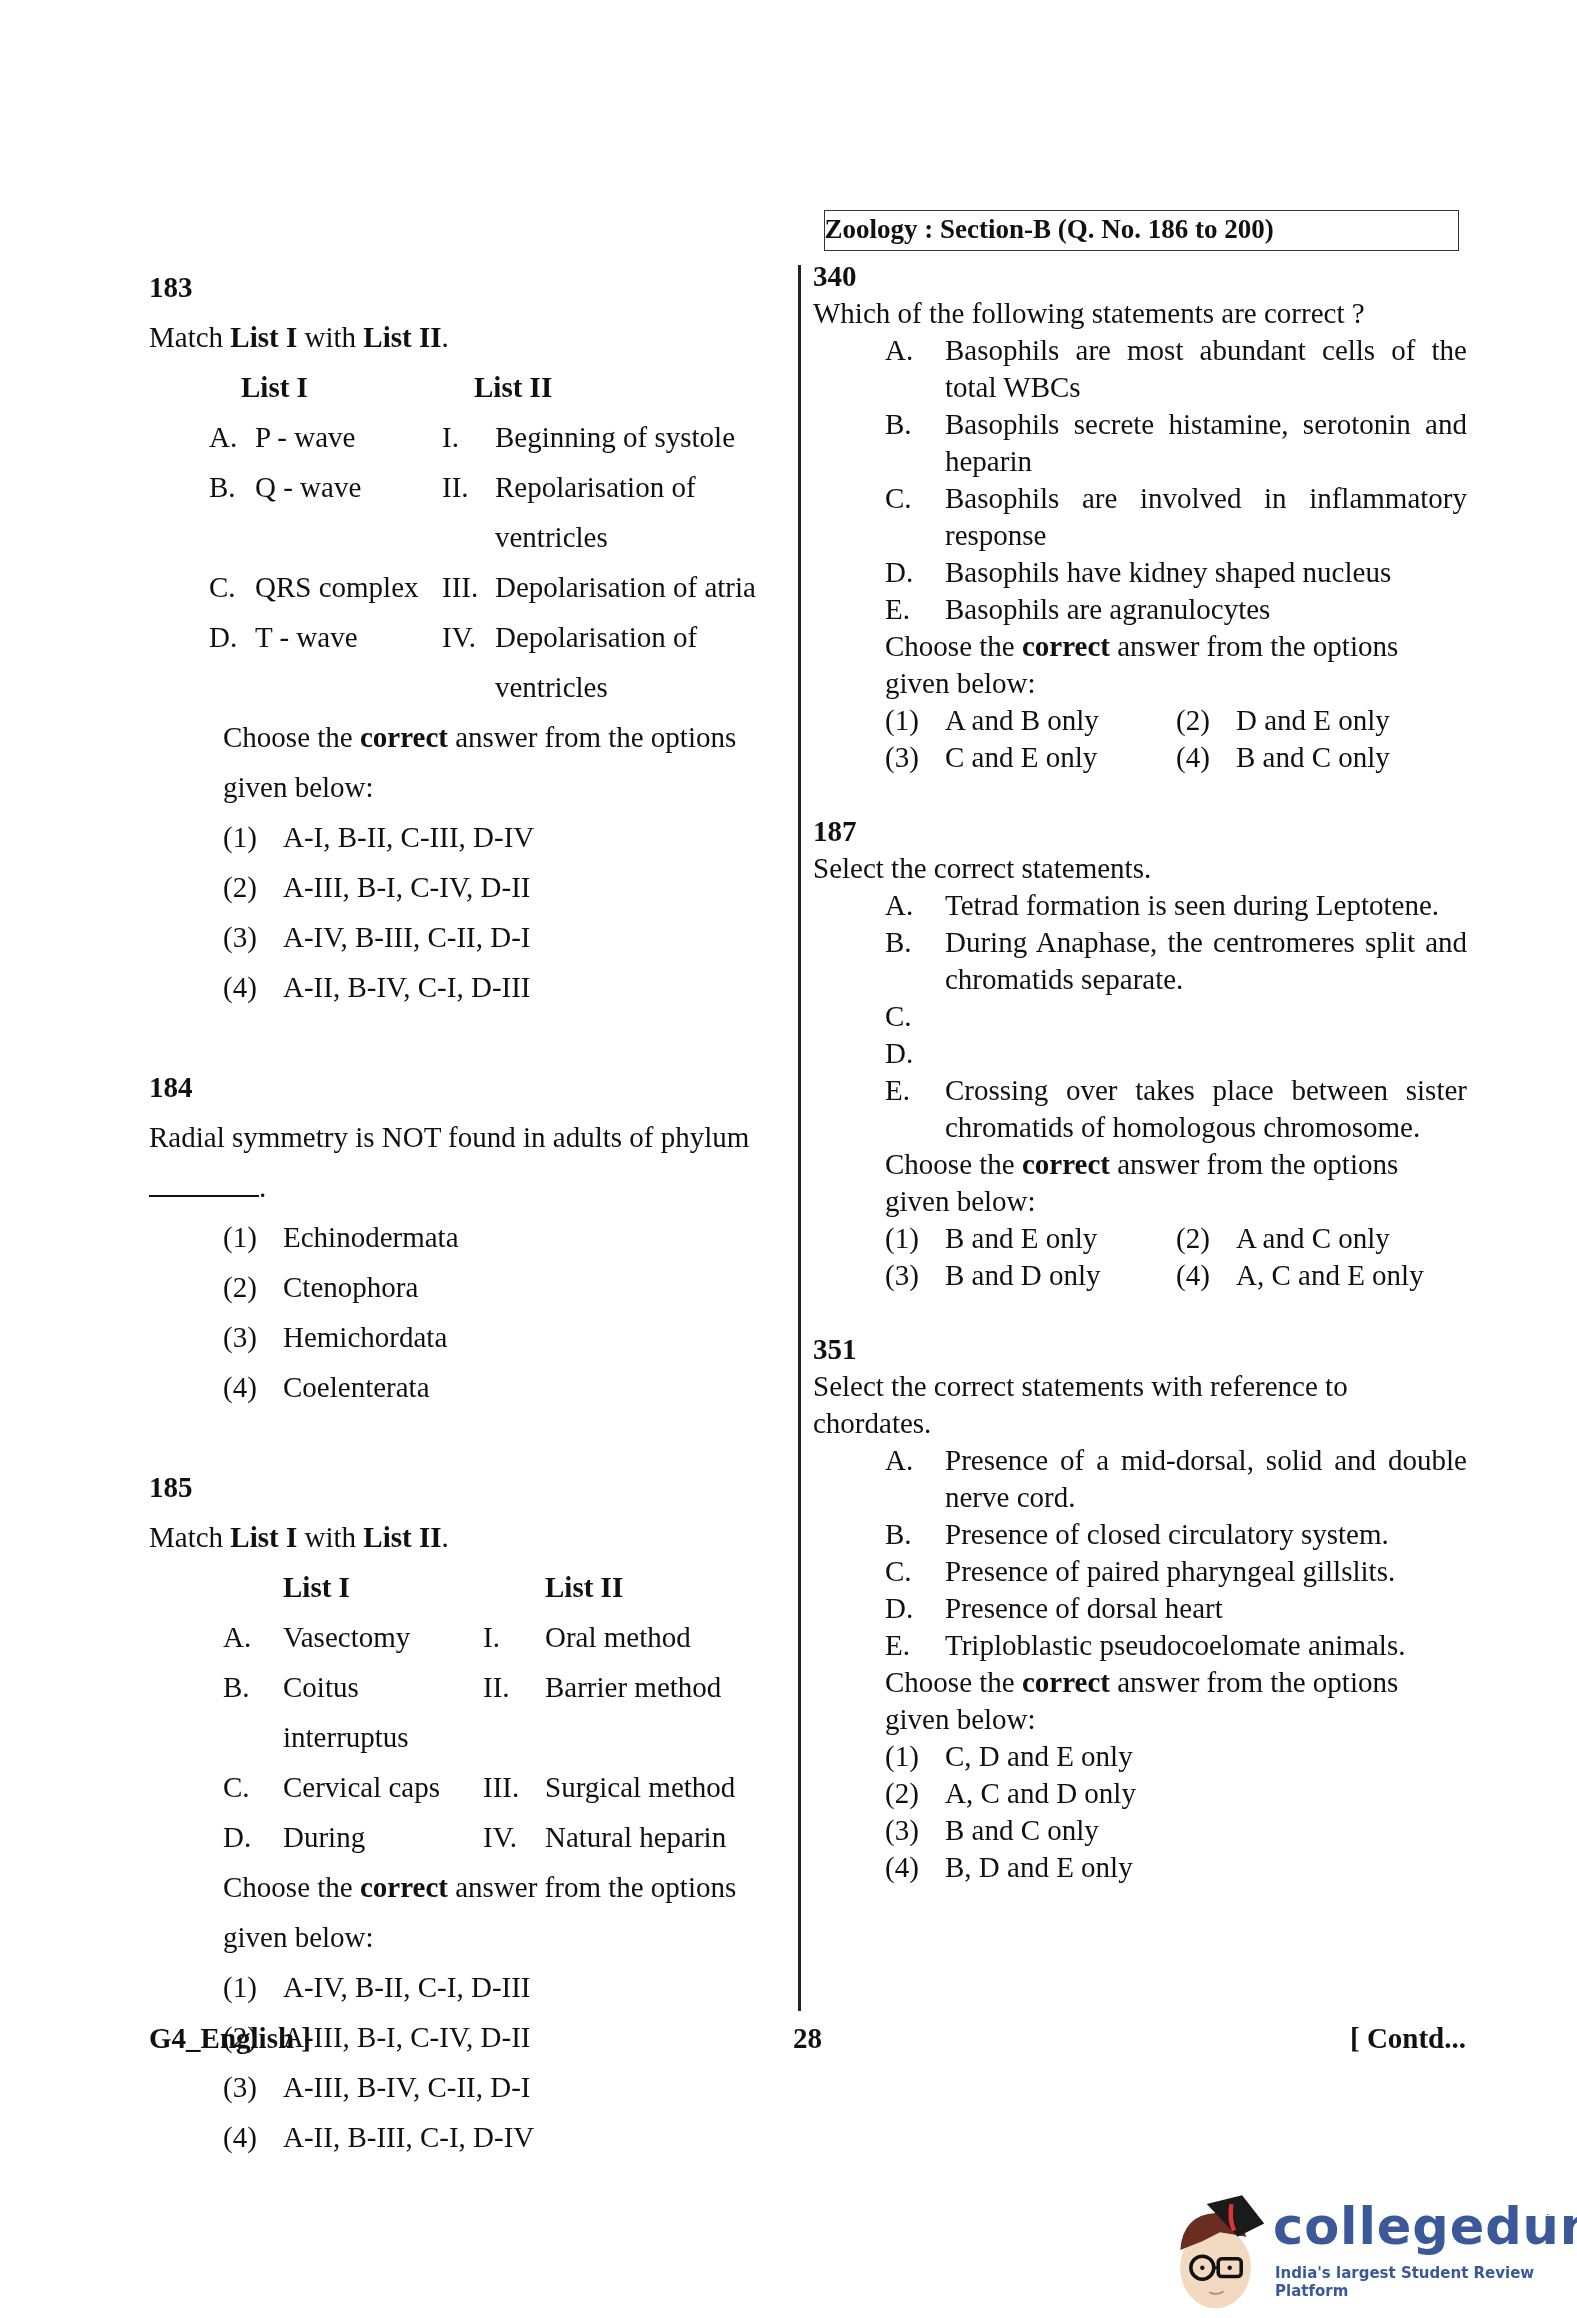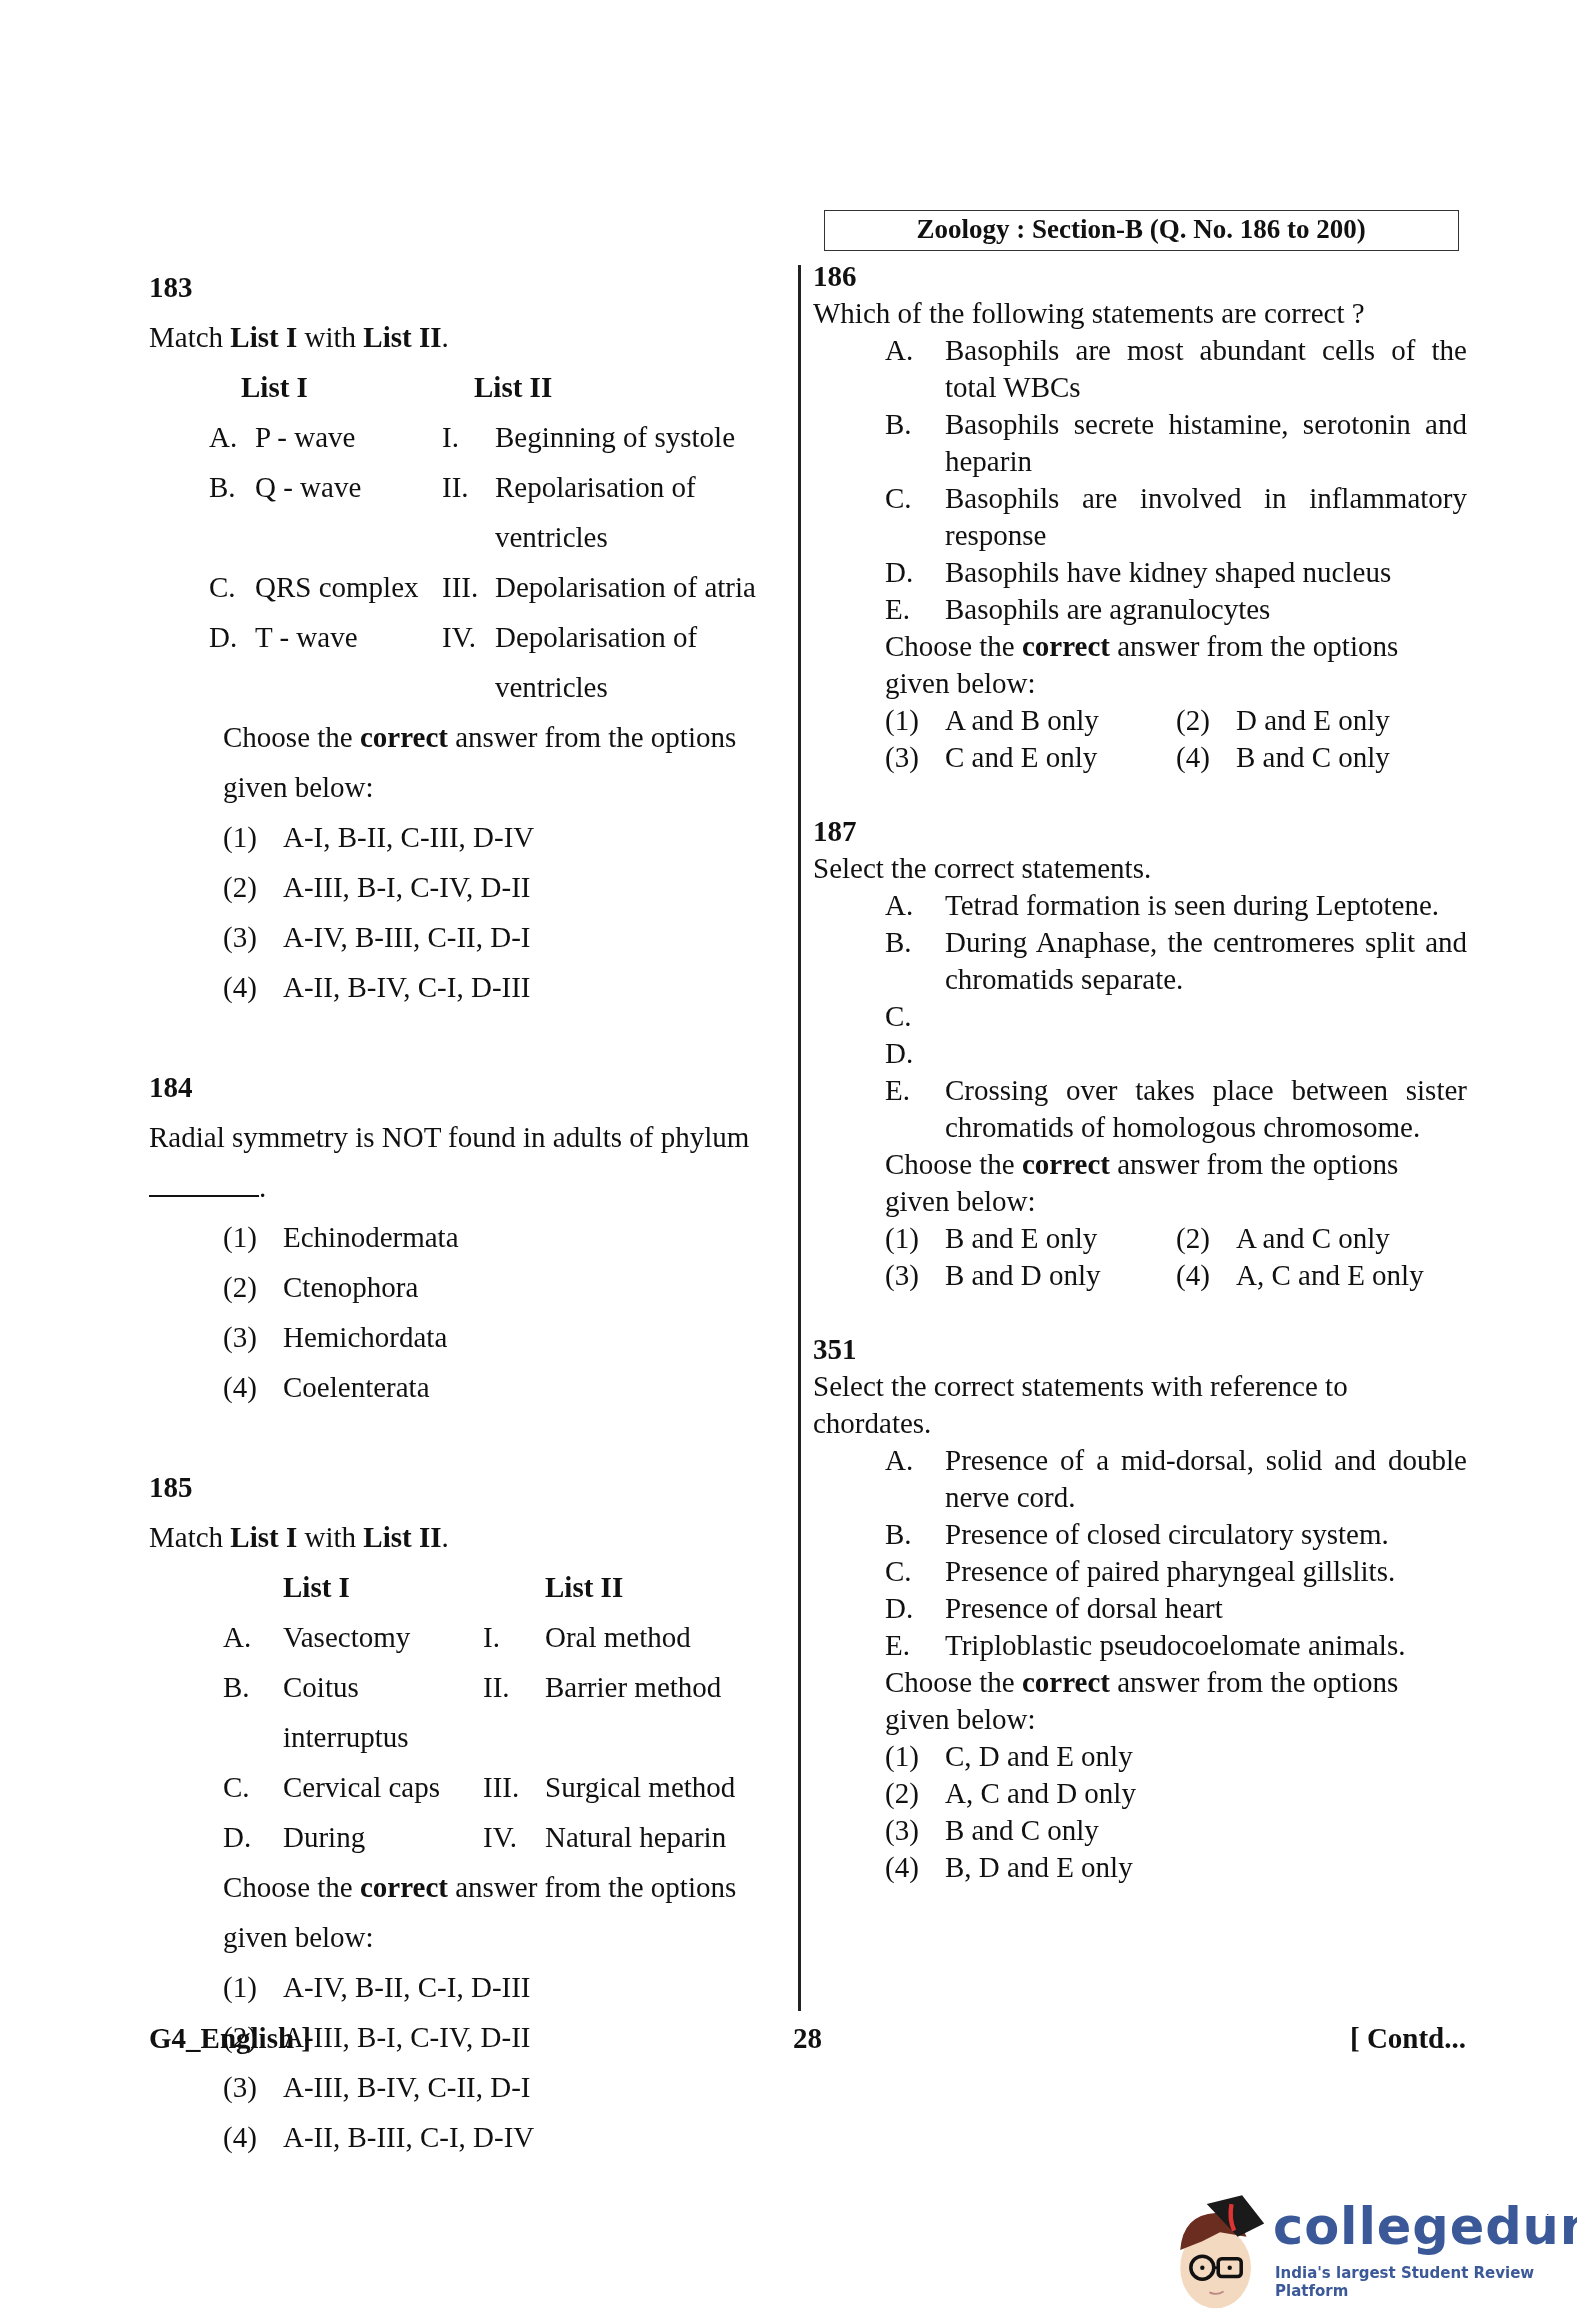--- a/index.html
+++ b/index.html
@@ -19,21 +19,21 @@
   b { font-weight: bold; }
   .listhead { display: flex; font-weight: bold; }
   .mrow { display: flex; }
   .mletter { width: 46px; flex: none; }
   .mitem { flex: none; }
   .mroman { width: 53px; flex: none; }
   .mitem2 { flex: 1; }
   .opt { display: flex; }
   .opt .onum { width: 60px; flex: none; }
   .section-box {
-    border: 1.8px solid #333; height: 39px; line-height: 37px; text-align: center;
+    border: 1.8px solid #333; height: 39px; line-height: 37px; 
     font-weight: bold; font-size: 27px; width: 633px; margin-left: 10.6px;
   }
   .stmt { display: flex; }
   .stmt .sl { width: 60px; flex: none; }
   .stmt .st { flex: 1; text-align: justify; }
   .opts2 { display: grid; grid-template-columns: 1fr 1fr; }
   .opt2 { display: flex; }
   .opt2 .onum { width: 60px; flex: none; }
   .footer { position: absolute; top: 2022px; left: 149px; width: 1317px; height: 44px; font-weight: bold; font-size: 29px; }
   .footer .fl { position: absolute; left: 0; }
@@ -191,21 +191,21 @@
   </div>
 </div>
 
 <div class="divider"></div>
 
 <div class="col-right">
   <div class="section-box">Zoology : Section-B (Q. No. 186 to 200)</div>
 
   <div class="rtxt" style="margin-top:7px;">
     <div class="qrow">
-      <div class="qnum" style="width:72px">186</div>
+      <div class="qnum" style="width:72px">340</div>
       <div class="qbody" style="text-align:justify">Which of the following statements are correct ?</div>
     </div>
     <div style="padding-left:72px;">
       <div class="stmt">
           <span class="sl">A.</span>
           <span class="st">Basophils are most abundant cells of the total WBCs</span>
         </div>
       <div class="stmt">
           <span class="sl">B.</span>
           <span class="st">Basophils secrete histamine, serotonin and heparin</span>

